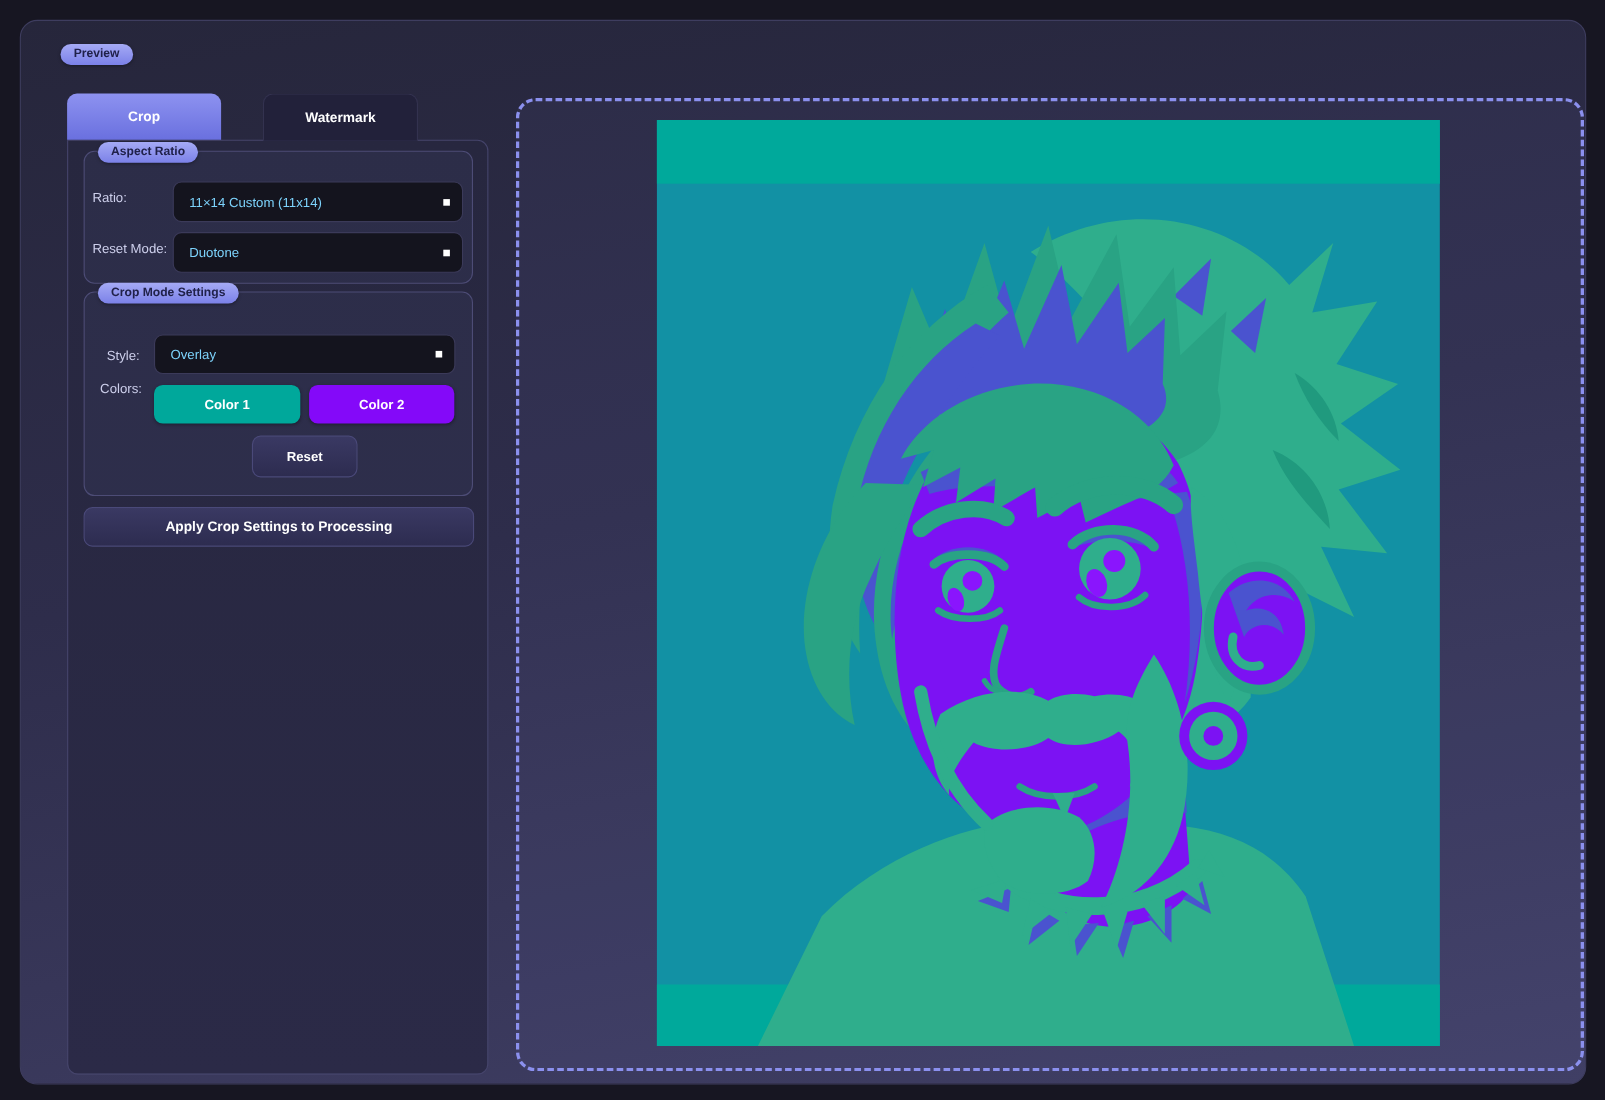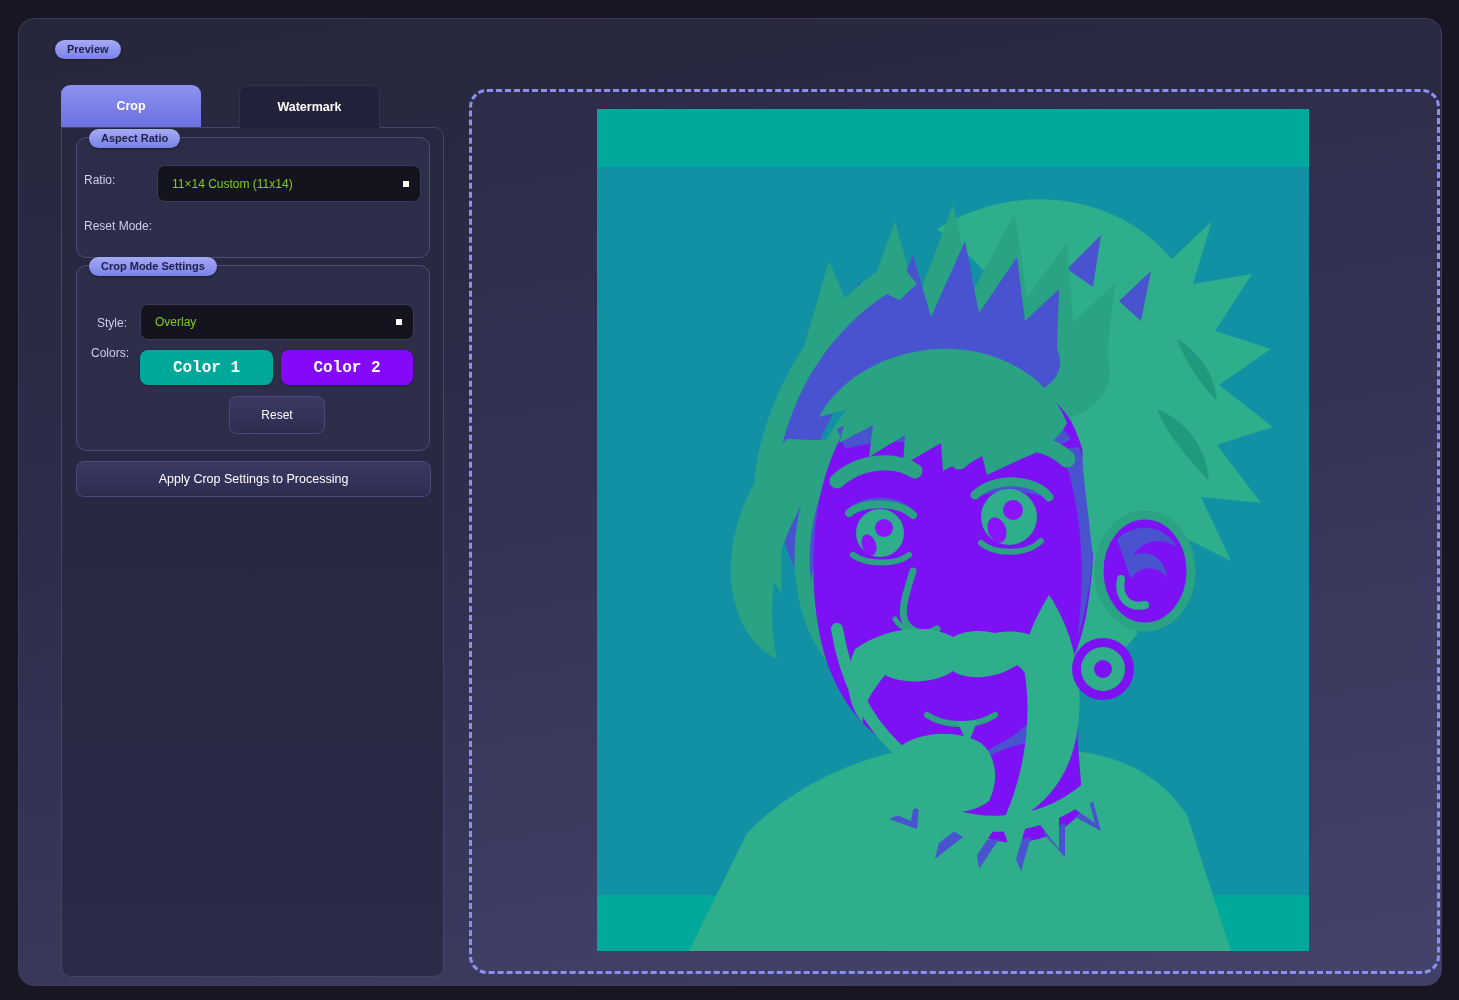--- a/index.html
+++ b/index.html
@@ -36,34 +36,34 @@
   .card{
     position:absolute;border:1px solid #4d4c76;border-radius:10px;
     background:rgba(150,156,240,0.055);
   }
   .card-badge{position:absolute;left:12px;top:-9px;z-index:2;}
   .field-label{
     position:absolute;color:#cdcfeb;font-size:12px;white-space:nowrap;
   }
   .dropdown{
     position:absolute;background:#14141e;border:1px solid #3b3a59;border-radius:8px;
-    display:flex;align-items:center;padding:0 26px 0 14px;color:#84cc16;
+    display:flex;align-items:center;padding:0 26px 0 14px;color:#7dd3fc;
     font-size:12px;cursor:pointer;box-sizing:border-box;
   }
   .dd-ind{
     position:absolute;right:11px;top:50%;margin-top:-3px;width:6px;height:6px;background:#ffffff;
   }
   .color-btn{
-    position:absolute;border:none;border-radius:8px;color:#fff;font-size:16px;font-weight:bold;
+    position:absolute;border:none;border-radius:8px;color:#fff;font-size:12px;font-weight:bold;
     display:flex;align-items:center;justify-content:center;cursor:pointer;
-    font-family:Liberation Mono, monospace;box-shadow:0 1px 3px rgba(0,0,0,.3);
+    font-family:Liberation Sans, sans-serif;box-shadow:0 1px 3px rgba(0,0,0,.3);
   }
   .btn-dark{
     position:absolute;border:1px solid #4a4979;border-radius:8px;color:#fff;
-    font-size:12px;font-weight:normal;display:flex;align-items:center;justify-content:center;
+    font-size:12px;font-weight:bold;display:flex;align-items:center;justify-content:center;
     background:linear-gradient(180deg,#3a3963 0%,#2d2c50 100%);cursor:pointer;
     font-family:"Liberation Sans", sans-serif;box-sizing:border-box;
   }
   .preview-box{
     position:absolute;left:450px;top:70px;width:965px;height:879px;
     border:3px dashed #8b90ee;border-radius:18px;
     background:rgba(148,154,240,0.055);z-index:1;
   }
   .art{position:absolute;left:578px;top:90px;width:712px;height:842px;z-index:2;}
   .art svg{display:block;width:712px;height:842px;}
@@ -81,20 +81,24 @@
   <div class="panel">
 
     <div class="card" style="left:14px;top:9px;width:352px;height:119px;">
       <span class="pill card-badge">Aspect Ratio</span>
       <span class="field-label" style="left:7px;top:35px;">Ratio:</span>
       <div class="dropdown" style="left:80px;top:27px;width:264px;height:37px;">
         <span>11×14 Custom (11x14)</span>
         <span class="dd-ind"></span>
       </div>
       <span class="field-label" style="left:7px;top:81px;">Reset Mode:</span>
+      <div class="dropdown" style="left:80px;top:73px;width:264px;height:37px;">
+        <span>Duotone</span>
+        <span class="dd-ind"></span>
+      </div>
     </div>
 
     <div class="card" style="left:14px;top:137px;width:352px;height:184px;">
       <span class="pill card-badge">Crop Mode Settings</span>
       <span class="field-label" style="left:20px;top:50px;">Style:</span>
       <div class="dropdown" style="left:63px;top:38px;width:274px;height:36px;">
         <span>Overlay</span>
         <span class="dd-ind"></span>
       </div>
       <span class="field-label" style="left:14px;top:80px;">Colors:</span>

